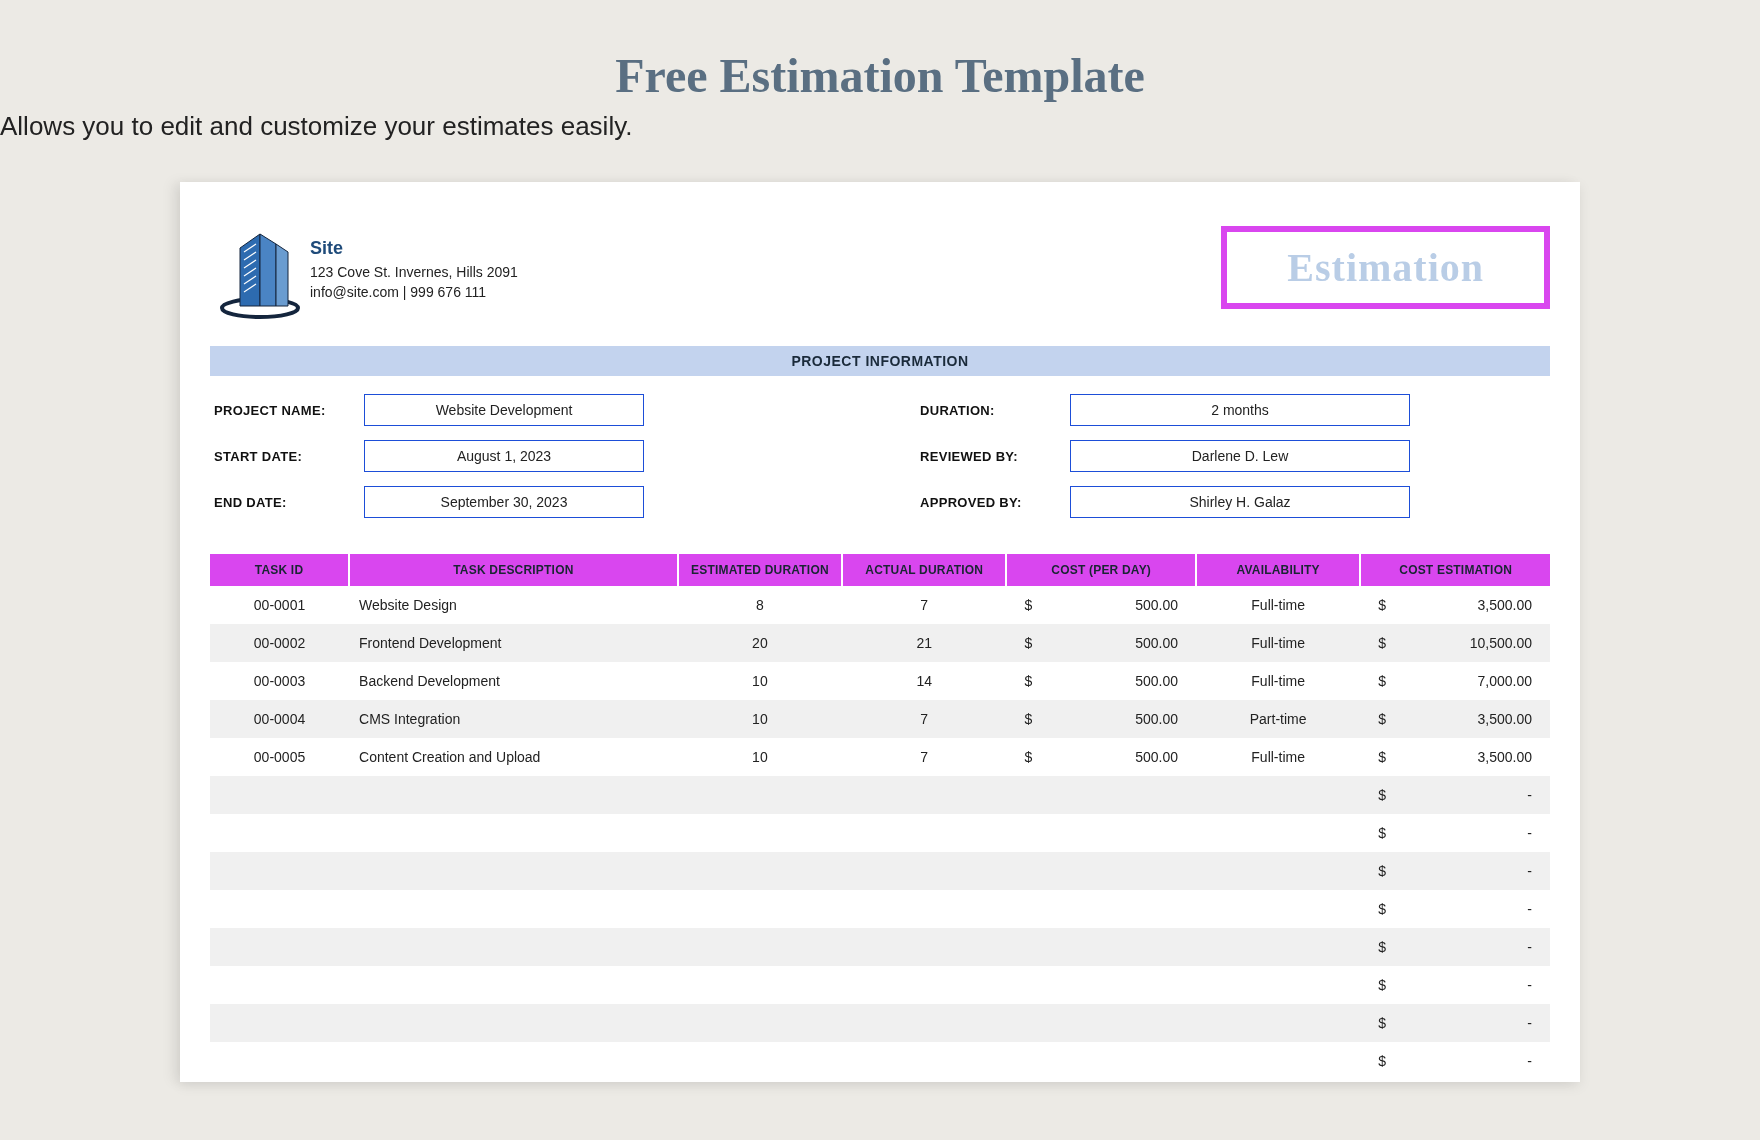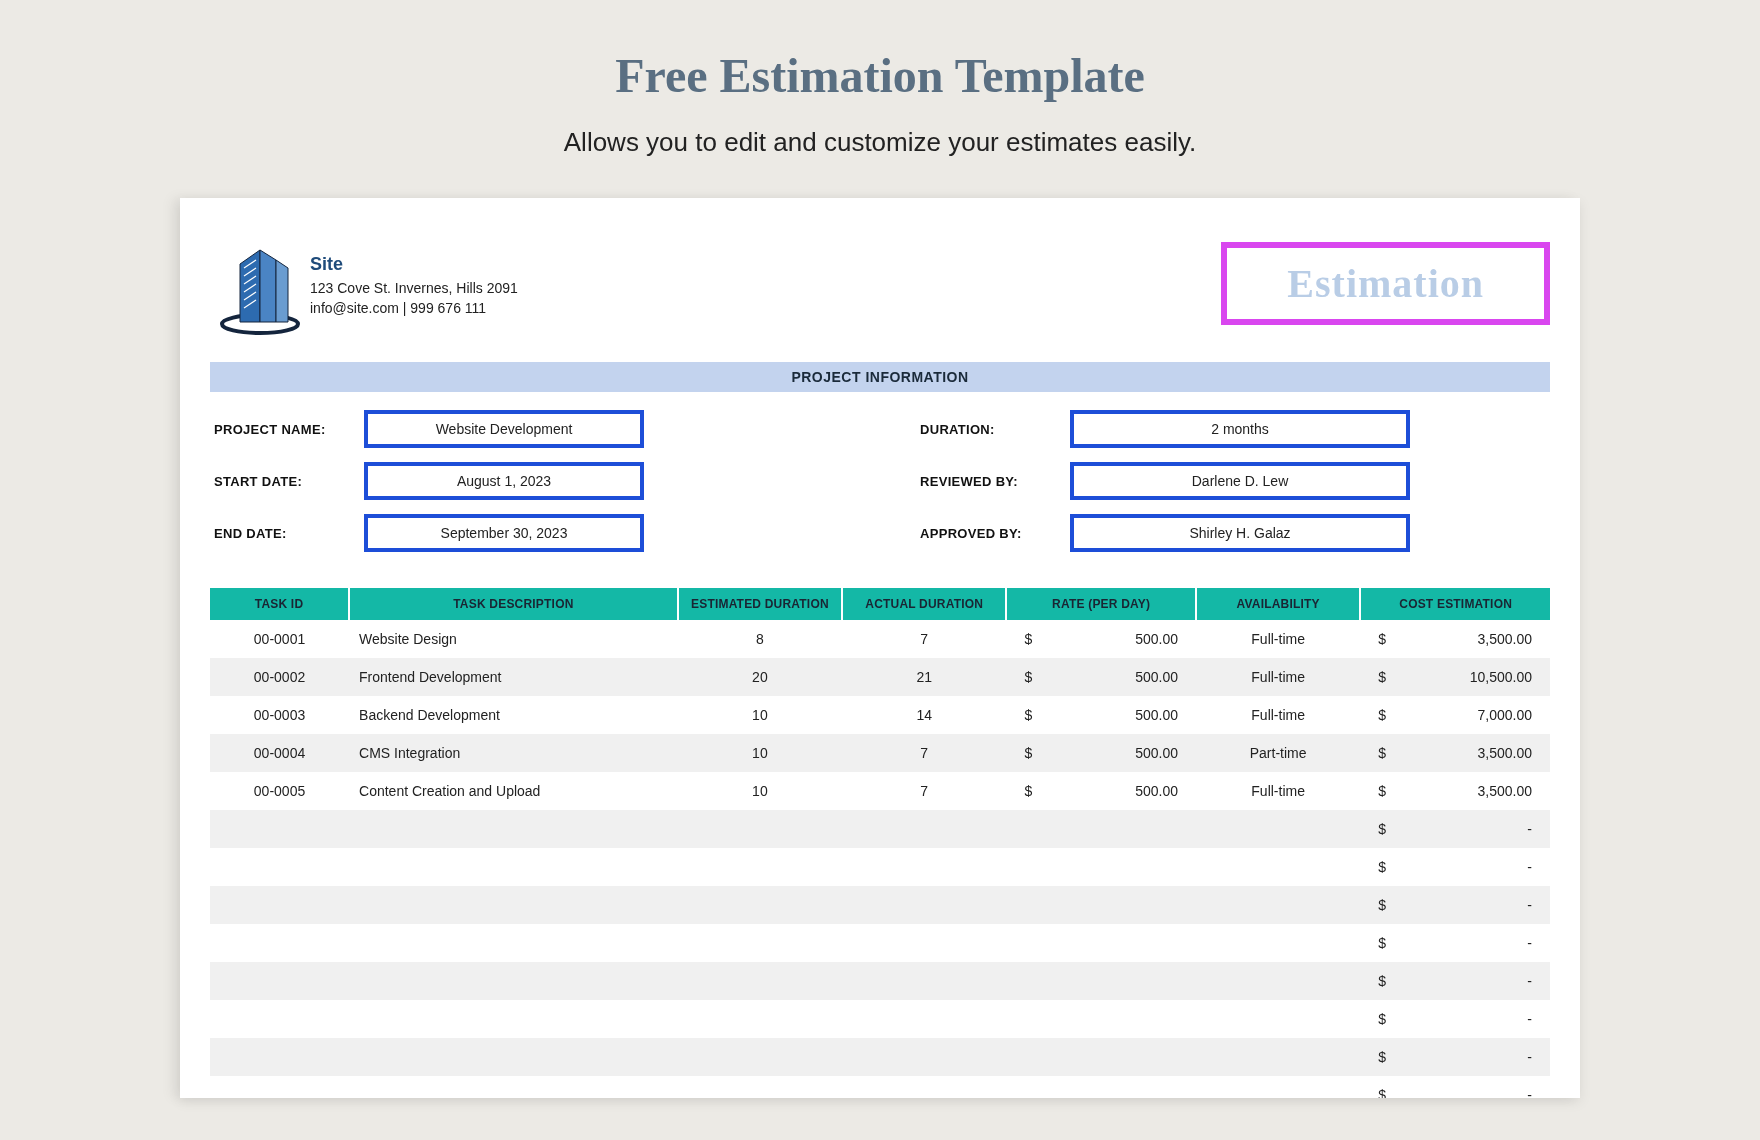--- a/index.html
+++ b/index.html
@@ -1,33 +1,33 @@
 <!DOCTYPE html>
 <html><head>
 <meta charset="utf-8">
 <style>
 *{box-sizing:border-box;margin:0;padding:0}
 body{background:#eceae5;font-family:"Segoe UI",Arial,sans-serif;width:1760px;height:1140px;overflow:hidden}
 .page-title{font-family:Georgia,"Times New Roman",serif;font-size:48px;font-weight:600;color:#5a6f82;text-align:center;padding-top:48px}
-.page-subtitle{font-size:26px;color:#222;text-align:center;margin-top:24px}
+.page-subtitle{font-size:26px;color:#222;margin-top:8px}
 .sheet{background:#fff;width:1400px;margin:40px auto 0;box-shadow:-8px 0 12px rgba(0,0,0,0.06),0 4px 12px rgba(0,0,0,0.08);padding:38px 30px 0;height:900px;overflow:hidden}
 .hdr{display:flex;align-items:flex-start;margin-bottom:22px}
 .logo svg{width:100px;height:100px}
 .company{flex:1;padding-top:18px}
 .company-name{color:#1f4b7a;font-weight:700;font-size:18px;margin-bottom:4px}
 .company-line{color:#222;font-size:14px;line-height:1.4;font-weight:500}
 .estimation-box{border:6px solid #d946ef;padding:12px 60px;font-family:Georgia,serif;font-size:40px;font-weight:700;color:#b9cde6;letter-spacing:1px;margin-top:6px}
 .section-bar{background:#c3d3ee;color:#1a2a3a;font-size:14px;font-weight:700;text-align:center;padding:7px;letter-spacing:0.5px}
 .info-grid{display:grid;grid-template-columns:1fr 1fr;gap:15px 80px;padding:18px 4px 22px}
 .info-row{display:flex;align-items:center;margin-bottom:14px}
 .info-label{font-size:13px;font-weight:700;color:#111;width:150px;letter-spacing:0.3px}
-.info-box{border:4px solid #1d4ed8;padding:7px 10px;font-size:14px;color:#222;text-align:center;width:280px}
+.info-box{border:1px solid #1d4ed8;padding:7px 10px;font-size:14px;color:#222;text-align:center;width:280px}
 .info-col-right .info-box{width:340px}
 .tbl{width:100%;border-collapse:collapse;table-layout:fixed}
-.tbl th{background:#14b8a6;color:#1a2533;font-size:12px;font-weight:700;padding:9px 6px;text-align:center;border-right:2px solid #fff;letter-spacing:0.2px}
+.tbl th{background:#d946ef;color:#1a2533;font-size:12px;font-weight:700;padding:9px 6px;text-align:center;border-right:2px solid #fff;letter-spacing:0.2px}
 .tbl th:last-child{border-right:none}
 .tbl td{font-size:14px;color:#222;padding:9px 10px;height:38px}
 .tbl tbody tr:nth-child(even){background:#f0f0f0}
 .tbl tbody tr:nth-child(odd){background:#fff}
 .c-id{width:110px;text-align:center}
 .c-desc{width:260px;color:#444}
 .c-num{text-align:center;width:130px}
 .c-rate,.c-cost{width:150px}
 .c-avail{width:130px;text-align:center;color:#444}
 .money{display:flex;justify-content:space-between;padding:0 8px}
@@ -99,21 +99,21 @@
     </div>
   </div>
 
   <table class="tbl">
     <thead>
       <tr>
         <th class="c-id">TASK ID</th>
         <th class="c-desc">TASK DESCRIPTION</th>
         <th class="c-num">ESTIMATED DURATION</th>
         <th class="c-num">ACTUAL DURATION</th>
-        <th class="c-rate">RATE (PER DAY)</th>
+        <th class="c-rate">COST (PER DAY)</th>
         <th class="c-avail">AVAILABILITY</th>
         <th class="c-cost">COST ESTIMATION</th>
       </tr>
     </thead>
     <tbody id="tbody">
         <tr>
           <td class="c-id">00-0001</td>
           <td class="c-desc">Website Design</td>
           <td class="c-num">8</td>
           <td class="c-num">7</td>

